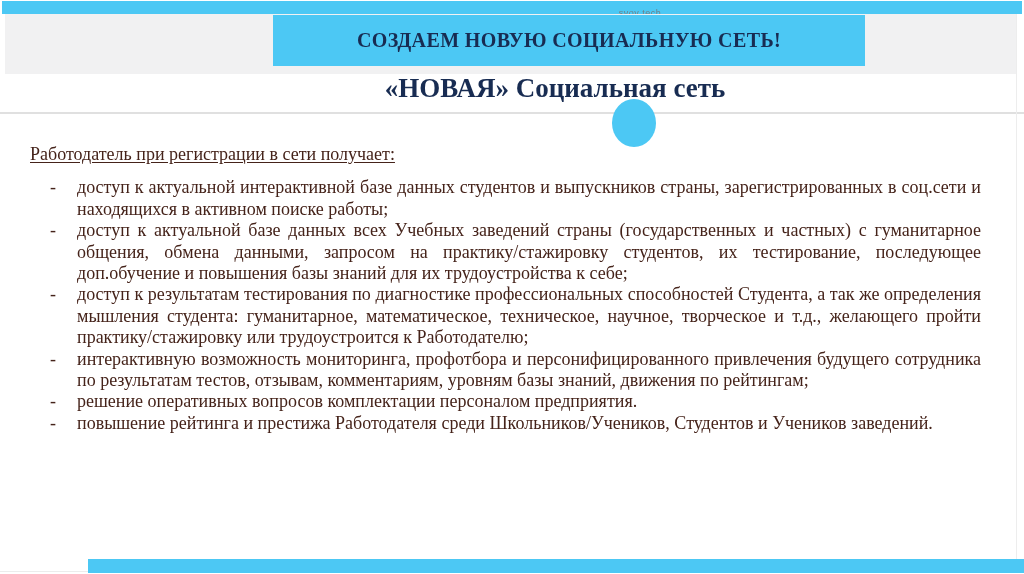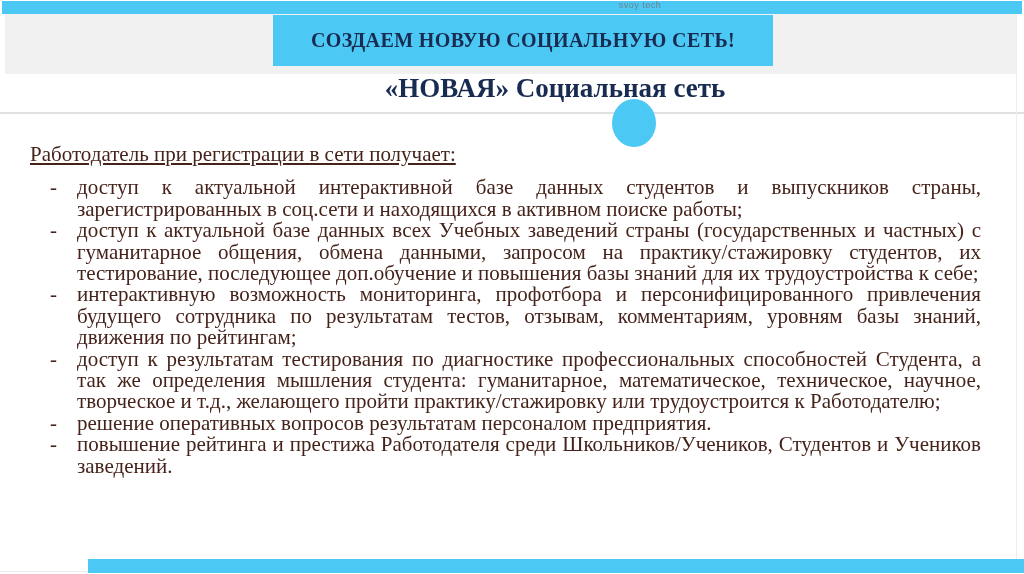--- a/index.html
+++ b/index.html
@@ -1,39 +1,39 @@
 <!DOCTYPE html>
 <html><head>
 <meta charset="utf-8">
 <style>
   html,body{margin:0;padding:0;}
   body{background:#ffffff;font-family:"Liberation Serif","DejaVu Serif",serif;}
   .slide{position:relative;width:1024px;height:574px;background:#ffffff;overflow:hidden;}
 
   .top-bar{position:absolute;left:2px;top:1px;width:1020px;height:13px;background:#4CC8F4;}
-  .watermark{position:absolute;left:595px;top:0;width:90px;text-align:center;
+  .watermark{position:absolute;left:595px;top:8px;width:90px;text-align:center;
              font-family:"Liberation Sans","DejaVu Sans",sans-serif;font-size:9px;
              color:#6e8089;letter-spacing:0.5px;}
 
   .gray-band{position:absolute;left:5px;top:14px;width:1011px;height:60px;background:#F1F1F2;}
 
-  .banner{position:absolute;left:273px;top:15px;width:500px;height:51px;background:#4CC8F4;
+  .banner{position:absolute;left:273px;top:15px;width:592px;height:51px;background:#4CC8F4;
           display:flex;align-items:center;justify-content:center;}
   .banner-text{color:#182C52;font-weight:bold;font-size:20px;letter-spacing:0.4px;}
 
   .page-title{position:absolute;left:0;top:74px;width:1024px;box-sizing:border-box;
               padding-left:86px;text-align:center;color:#182C52;font-weight:bold;
               font-size:27px;line-height:28px;}
 
   .divider{position:absolute;left:0;top:112px;width:1024px;height:2px;background:#E0E0E0;}
   .circle-deco{position:absolute;left:612px;top:99px;width:44px;height:48px;
                background:#4CC8F4;border-radius:50%;}
 
   .body-block{position:absolute;left:30px;top:144px;width:963px;color:#45231A;
-              font-size:21px;line-height:21.4px;}
+              font-size:18px;line-height:21.4px;}
   .intro{text-decoration:underline;text-underline-offset:2px;}
   .benefits{list-style:none;margin:12px;padding:0;}
   .benefits li{position:relative;padding-left:35px;text-align:justify;}
   .benefits li::before{content:"-";position:absolute;left:8px;top:0;}
 
   .vline-right{position:absolute;left:1016px;top:14px;width:1px;height:557px;background:#EDEDED;}
   .hline-bottom{position:absolute;left:0;top:571px;width:1024px;height:1px;background:#ECECEC;}
   .bottom-bar{position:absolute;left:88px;top:559px;width:936px;height:14px;background:#4CC8F4;}
 </style>
 </head>
@@ -53,23 +53,23 @@
   <div class="page-title">«НОВАЯ» Социальная сеть</div>
 
   <div class="divider"></div>
   <div class="circle-deco"></div>
 
   <div class="body-block">
     <div class="intro">Работодатель при регистрации в сети получает:</div>
     <ul class="benefits">
         <li>доступ к актуальной интерактивной базе данных студентов и выпускников страны, зарегистрированных в соц.сети и находящихся в активном поиске работы;</li>
         <li>доступ к актуальной базе данных всех Учебных заведений страны (государственных и частных) с гуманитарное общения, обмена данными, запросом на практику/стажировку студентов, их тестирование, последующее доп.обучение и повышения базы знаний для их трудоустройства к себе;</li>
+        <li>доступ к результатам тестирования по диагностике профессиональных способностей Студента, а так же определения мышления студента: гуманитарное, математическое, техническое, научное, творческое и т.д., желающего пройти практику/стажировку или трудоустроится к Работодателю;</li>
         <li>интерактивную возможность мониторинга, профотбора и персонифицированного привлечения будущего сотрудника по результатам тестов, отзывам, комментариям, уровням базы знаний, движения по рейтингам;</li>
-        <li>доступ к результатам тестирования по диагностике профессиональных способностей Студента, а так же определения мышления студента: гуманитарное, математическое, техническое, научное, творческое и т.д., желающего пройти практику/стажировку или трудоустроится к Работодателю;</li>
-        <li>решение оперативных вопросов результатам персоналом предприятия.</li>
+        <li>решение оперативных вопросов комплектации персоналом предприятия.</li>
         <li>повышение рейтинга и престижа Работодателя среди Школьников/Учеников, Студентов и Учеников заведений.</li>
       </ul>
   </div>
 
   <div class="vline-right"></div>
   <div class="hline-bottom"></div>
   <div class="bottom-bar"></div>
 
 </div>
 

